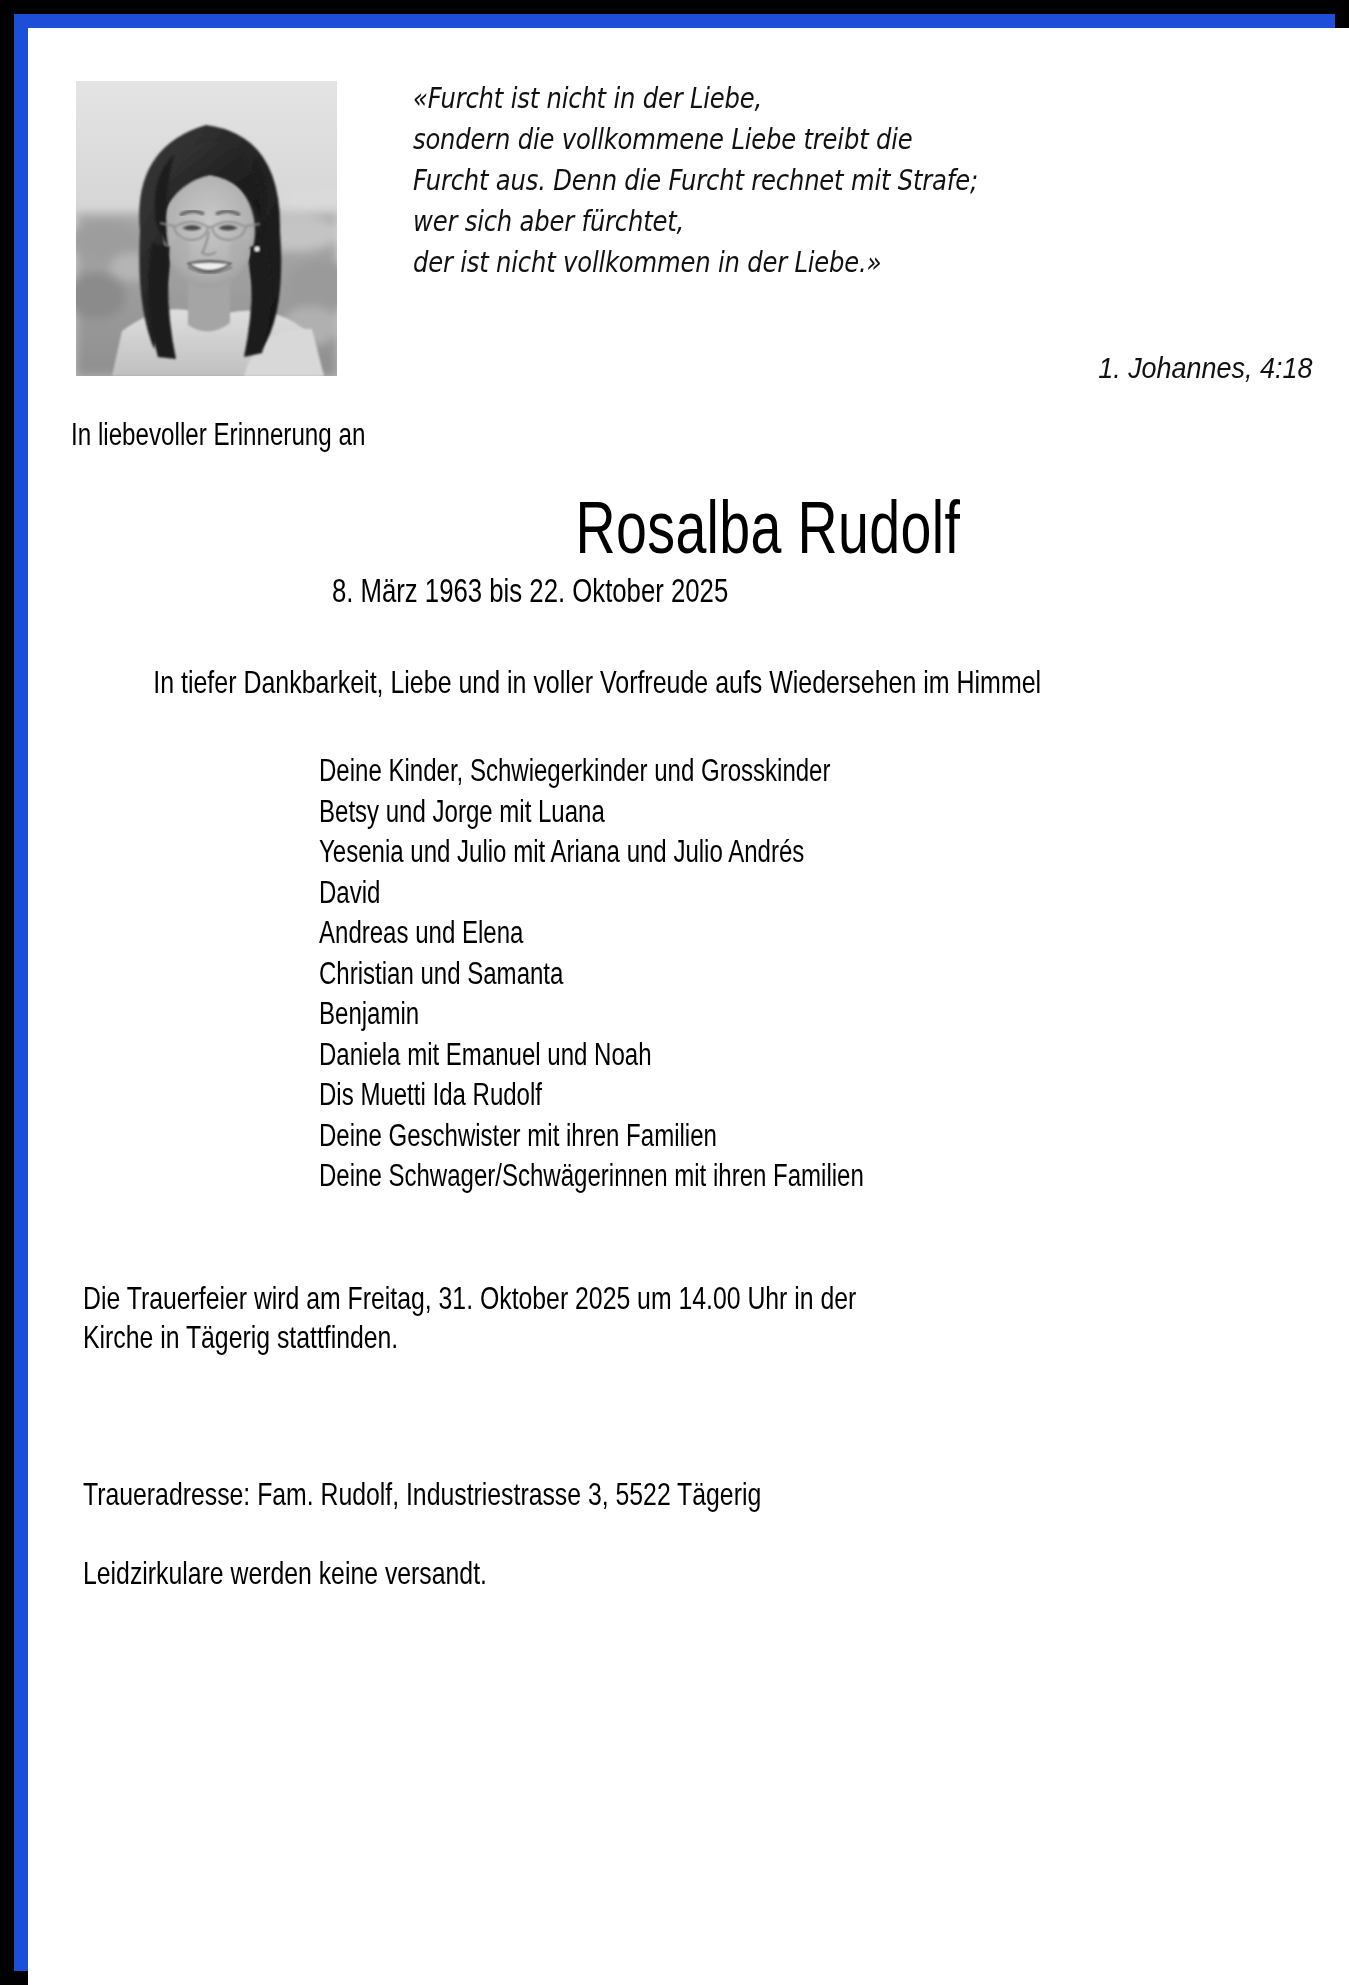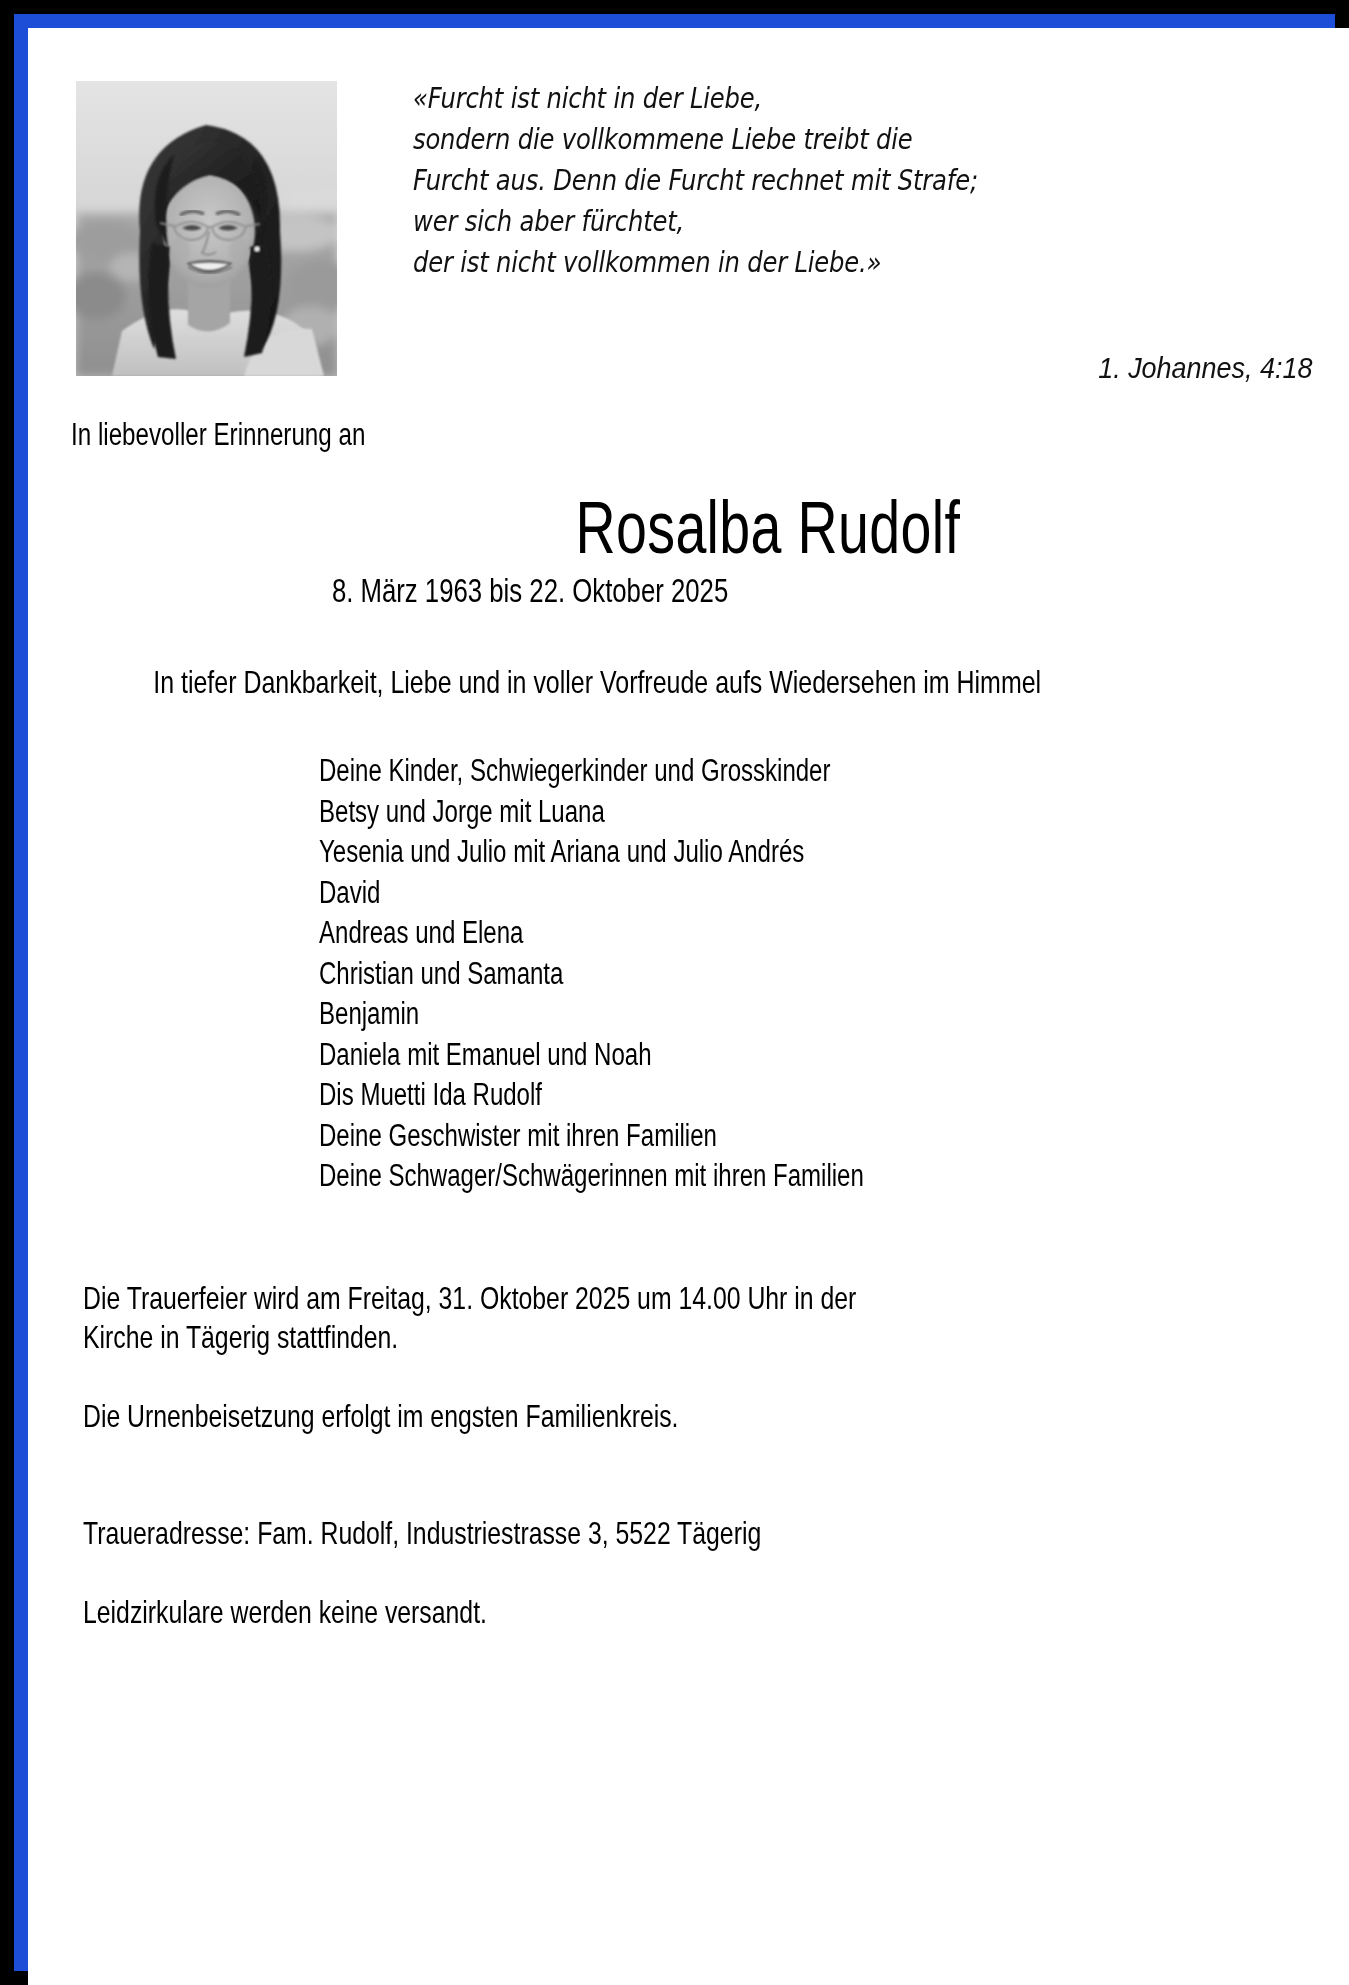--- a/index.html
+++ b/index.html
@@ -331,23 +331,20 @@
     <div class="cond gratitude">
       <span>In tiefer Dankbarkeit, Liebe und in voller Vorfreude aufs Wiedersehen im Himmel</span>
     </div>
 
     <div class="cond arrangements">
       <div class="arr-para">
         <div class="arr-line">Die Trauerfeier wird am Freitag, 31. Oktober 2025 um 14.00 Uhr in der</div>
         <div class="arr-line">Kirche in Tägerig stattfinden.</div>
       </div>
       <div class="arr-gap-1"></div>
-      <div class="arr-para">
-        <div class="arr-line">Die Urnenbeisetzung erfolgt im engsten Familienkreis.</div>
-      </div>
       <div class="arr-gap-2"></div>
       <div class="arr-para">
         <div class="arr-line">Traueradresse: Fam. Rudolf, Industriestrasse 3, 5522 Tägerig</div>
       </div>
       <div class="arr-gap-3"></div>
       <div class="arr-para">
         <div class="arr-line">Leidzirkulare werden keine versandt.</div>
       </div>
     </div>
 

